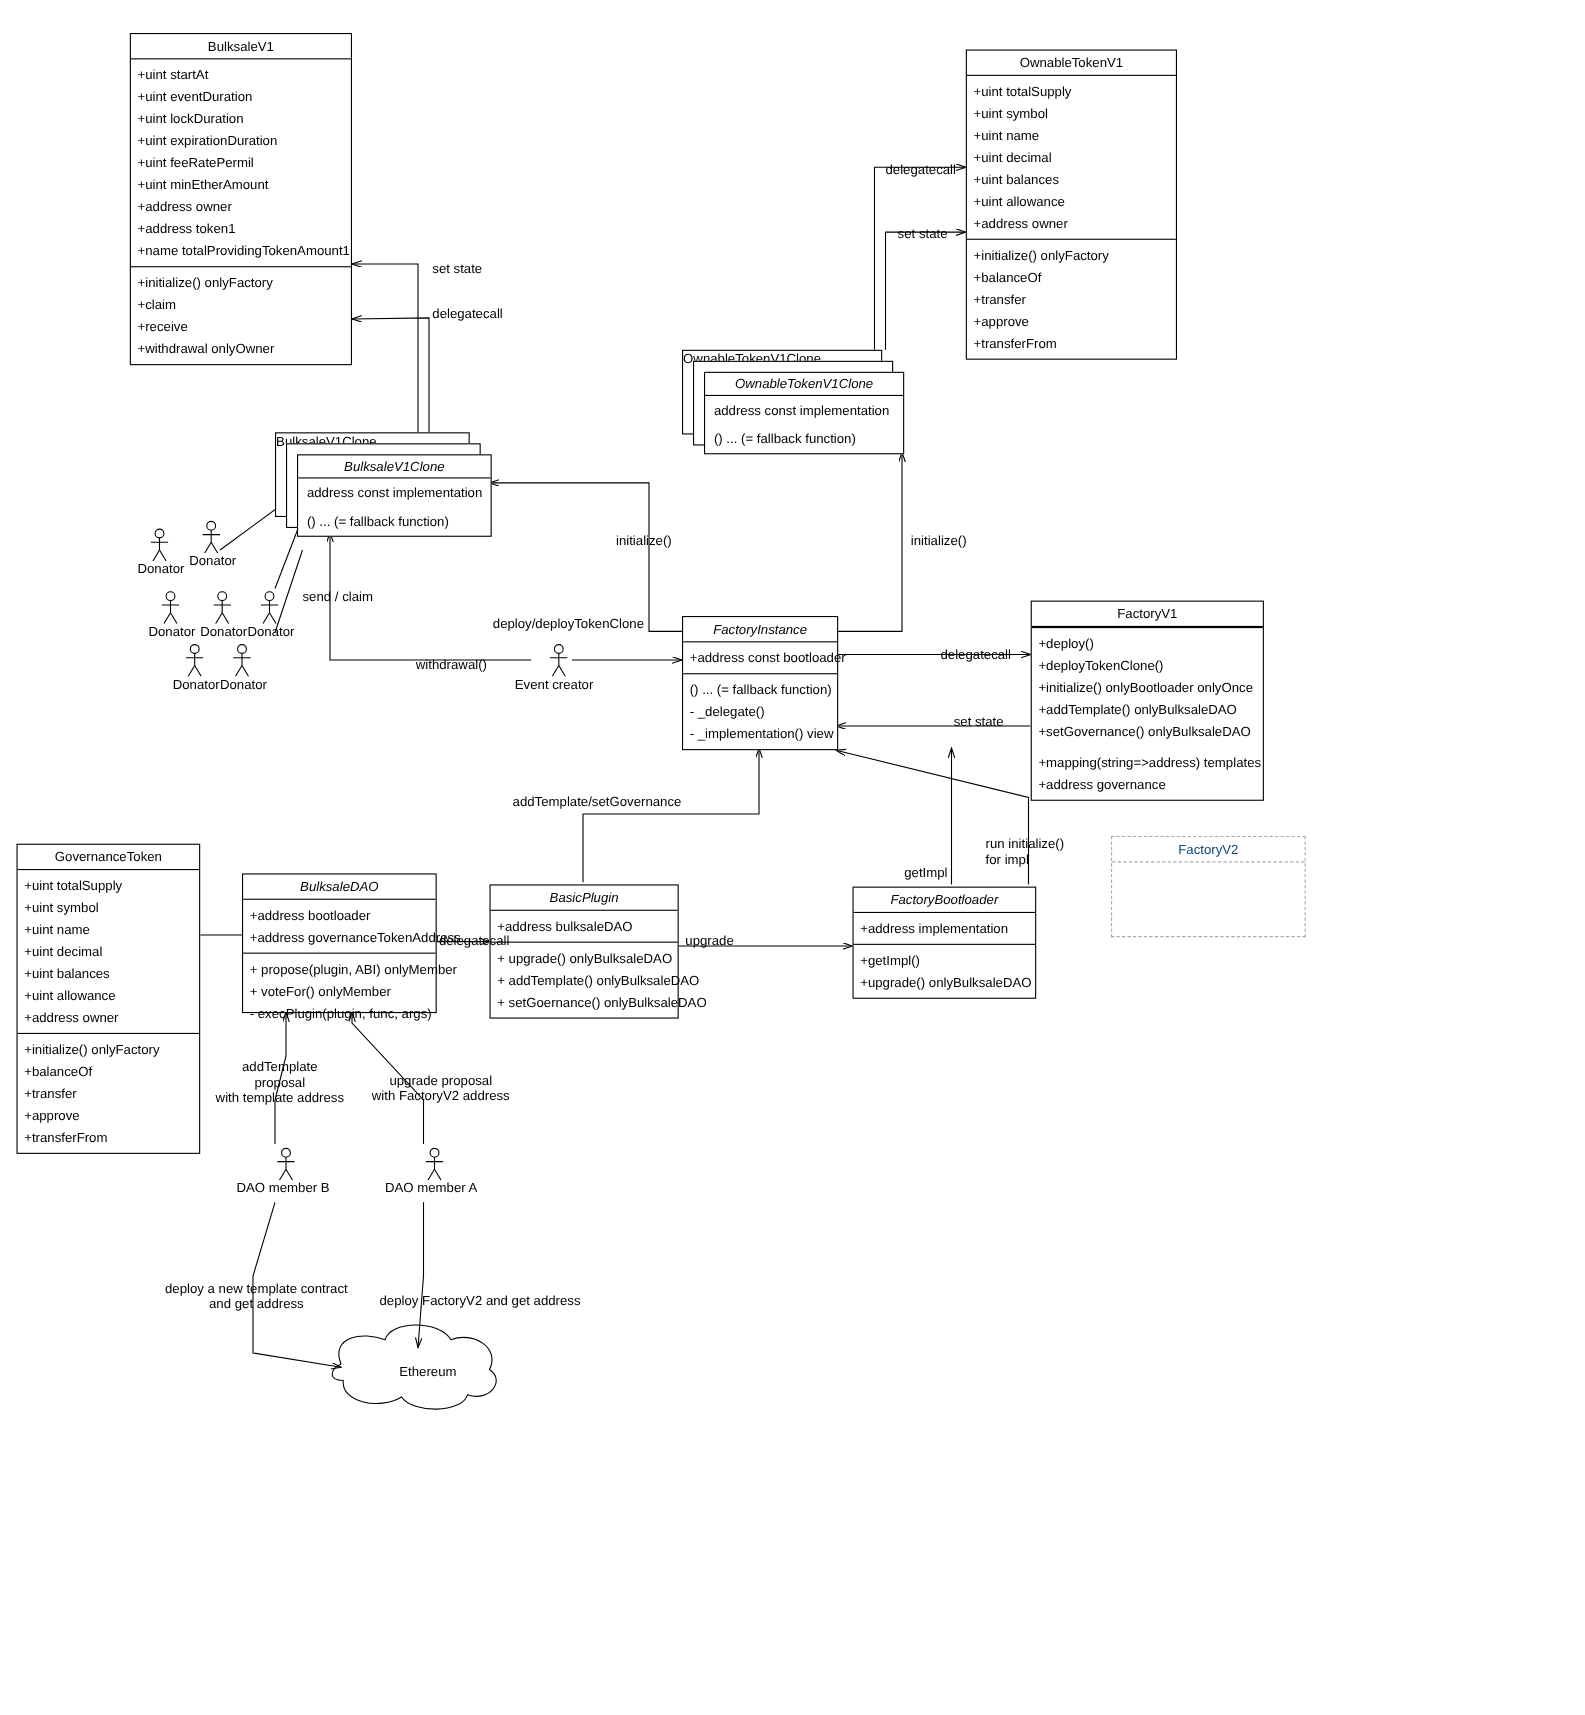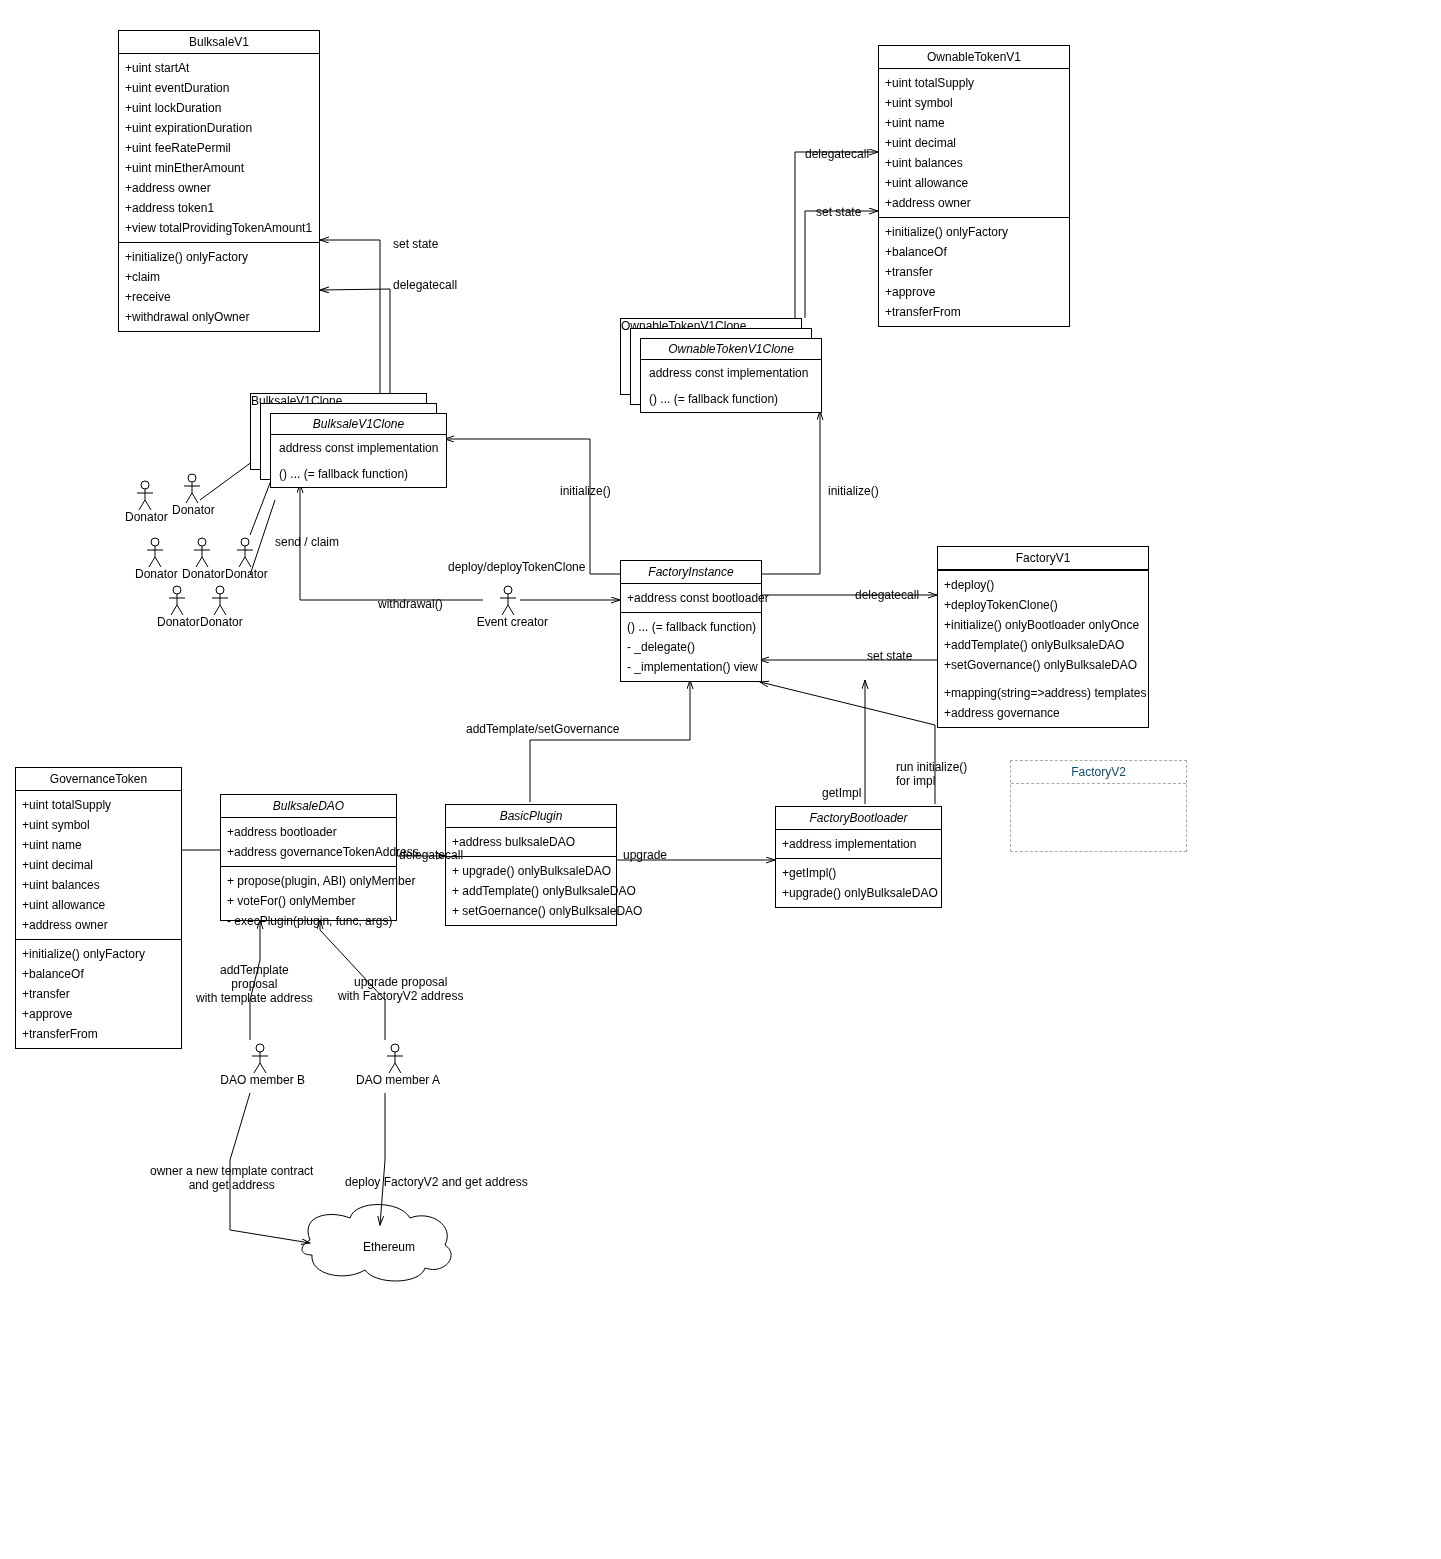--- a/index.html
+++ b/index.html
@@ -11,21 +11,21 @@
   .classbox .section.divider{border-top:1px solid #000;}
   .row{white-space:nowrap;line-height:20px;}
   .ghost{border:1px dashed #aaa;color:#aaa;text-align:center;}
   .ghost .title{color:#0c4a6e;border-bottom:1px dashed #aaa;}
   .clonewrap{position:absolute;border-radius:24px;}
   .clonewrap .behind{border:1px solid #000;position:absolute;top:0;left:0;background:#fff;}
   .clonewrap .front{border:1px solid #000;position:absolute;background:#fff;}
   .clonewrap .front .title{font-style:italic;text-align:center;padding:3px 8px;border-bottom:1px solid #000;}
   .clonewrap .front .section{padding:3px 8px;}
   .label{position:absolute;white-space:nowrap;}
-  .actor{position:absolute;text-align:right;}
+  .actor{position:absolute;text-align:left;}
   .actor svg{display:block;margin:0 auto;}
   svg.lines{position:absolute;top:0;left:0;width:1441px;height:1559px;pointer-events:none;}
 </style>
 </head>
 <body>
 
 <div class="canvas">
 
 <svg class="lines">
   <defs>
@@ -85,21 +85,21 @@
   <div class="title">BulksaleV1</div>
   <div class="section">
     <div class="row">+uint startAt</div>
     <div class="row">+uint eventDuration</div>
     <div class="row">+uint lockDuration</div>
     <div class="row">+uint expirationDuration</div>
     <div class="row">+uint feeRatePermil</div>
     <div class="row">+uint minEtherAmount</div>
     <div class="row">+address owner</div>
     <div class="row">+address token1</div>
-    <div class="row">+view totalProvidingTokenAmount1</div>
+    <div class="row">+name totalProvidingTokenAmount1</div>
   </div>
   <div class="section divider">
     <div class="row">+initialize() onlyFactory</div>
     <div class="row">+claim</div>
     <div class="row">+receive</div>
     <div class="row">+withdrawal onlyOwner</div>
   </div>
 </div>
 
 <div class="classbox" style="left:878px;top:45px;width:190px">
@@ -346,18 +346,18 @@
 <div class="label" style="left:623px;top:848px">upgrade</div>
 <div class="label" style="left:822px;top:786px">getImpl</div>
 <div class="label" style="left:896px;top:760px;white-space:pre">run initialize()
 for impl</div>
 <div class="label" style="left:399px;top:848px">delegatecall</div>
 <div class="label" style="left:196px;top:963px;white-space:pre;text-align:center">addTemplate
 proposal
 with template address</div>
 <div class="label" style="left:338px;top:975px;white-space:pre;text-align:center">upgrade proposal
 with FactoryV2 address</div>
-<div class="label" style="left:150px;top:1164px;white-space:pre;text-align:center">owner a new template contract
+<div class="label" style="left:150px;top:1164px;white-space:pre;text-align:center">deploy a new template contract
 and get address</div>
 <div class="label" style="left:345px;top:1175px">deploy FactoryV2 and get address</div>
 <div class="label" style="left:363px;top:1240px">Ethereum</div>
 
 </div>
 
 </body></html>

